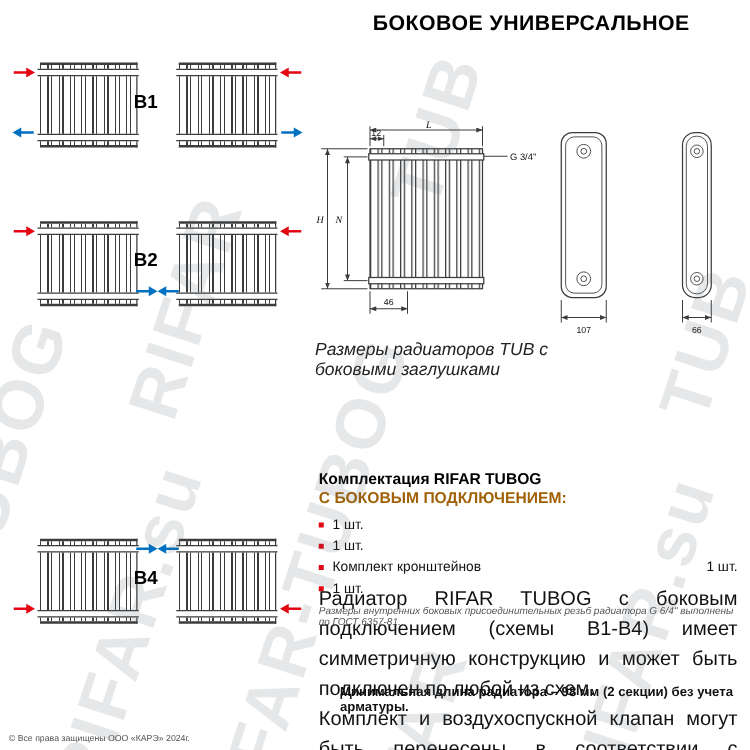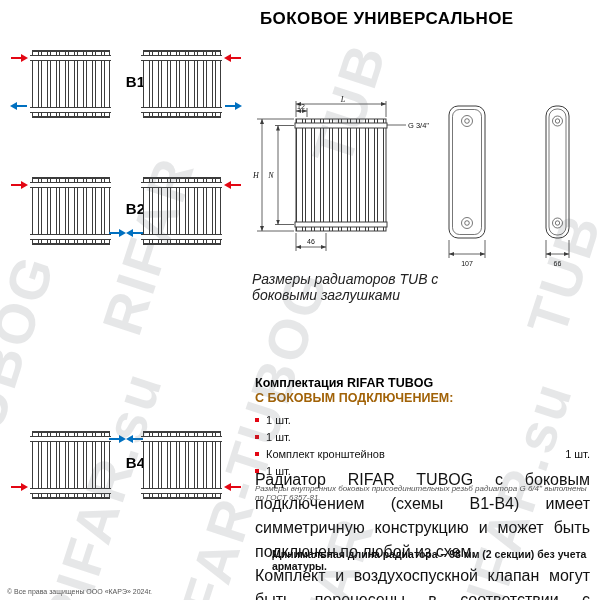--- a/index.html
+++ b/index.html
@@ -1,33 +1,33 @@
 <!DOCTYPE html>
 <html><head>
 <meta charset="utf-8">
 <style>
   html,body{margin:0;padding:0}
   body{width:600px;height:600px;position:relative;overflow:hidden;background:#fff;
        font-family:"Liberation Sans",sans-serif;color:#111}
   .page{position:absolute;inset:0}
 
   
-  .title{position:absolute;top:8px;right:10px;width:330px;text-align:left;
+  .title{position:absolute;top:8px;right:10px;width:330px;text-align:center;
          font-size:17px;font-weight:800;line-height:1.3;letter-spacing:.4px;color:#000}
 
   
   .scheme-row{position:absolute;left:8px;width:236px;height:64px}
   .rad{position:absolute;top:0;width:77px;height:64px;
        border-top:2px solid #3c3c3c;border-bottom:2px solid #3c3c3c;border-right:1px solid #3c3c3c;
        background:repeating-linear-gradient(to right,#3c3c3c 0 1px,#fff 1px 6px,#3c3c3c 6px 7px,#fff 7px 9px)}
   .rad.l{left:24px}.rad.r{left:135px}
   .coll{position:absolute;left:-2px;right:-2px;height:4px;background:#fff;
         border-top:1.5px solid #3c3c3c;border-bottom:1.5px solid #3c3c3c}
   .coll.t{top:3px}.coll.b{bottom:3px}
-  .scheme-label{position:absolute;left:99px;width:38px;top:23px;text-align:right;
+  .scheme-label{position:absolute;left:99px;width:38px;top:23px;text-align:left;
                 font-size:15px;font-weight:bold;color:#000}
   .arrow{position:absolute;width:18px;height:8px;color:#e30613}
   .arrow.blue{color:#0070c0}
   .arrow::before{content:"";position:absolute;left:1px;top:3px;width:11px;height:2px;background:currentColor}
   .arrow::after{content:"";position:absolute;right:0;top:0;width:0;height:0;
                 border-left:7px solid currentColor;border-top:4px solid transparent;border-bottom:4px solid transparent}
   .arrow.ptl{transform:scaleX(-1)}
 
   
   .tech-drawing{position:absolute;left:250px;top:95px;width:212px;height:192px}

